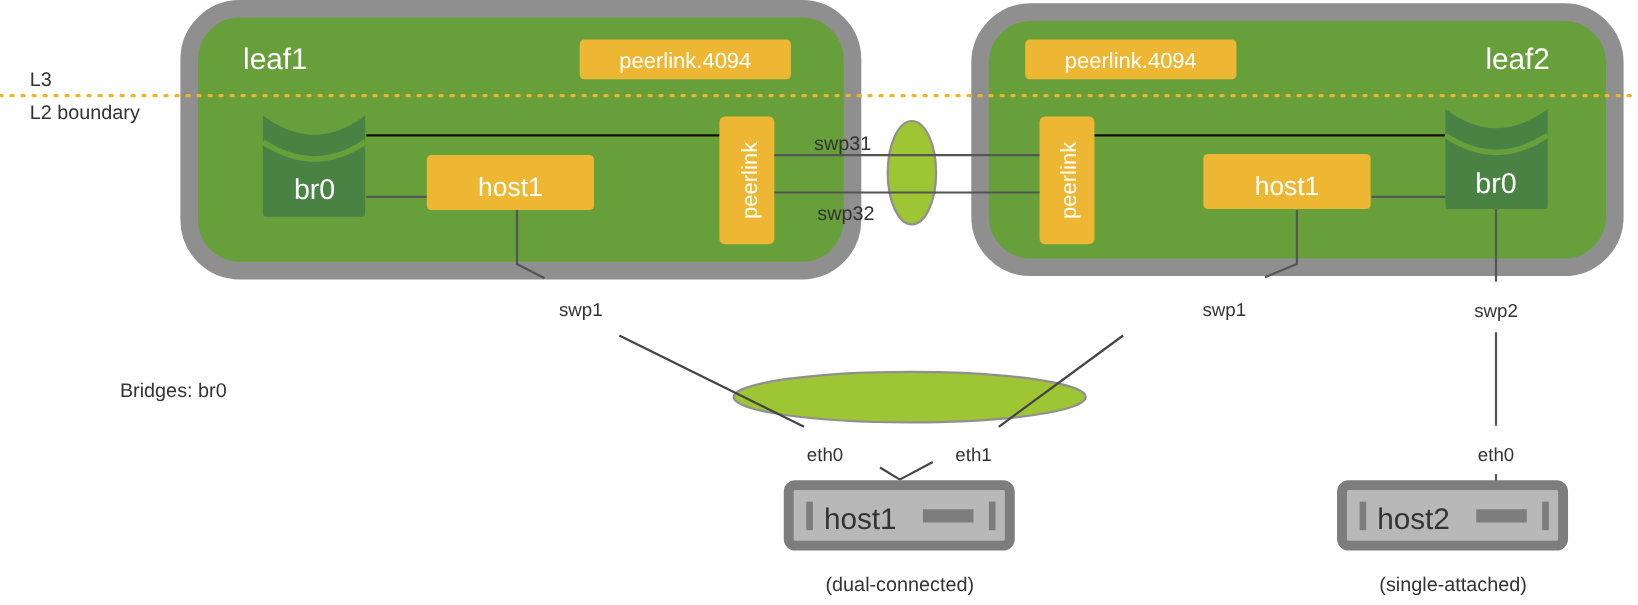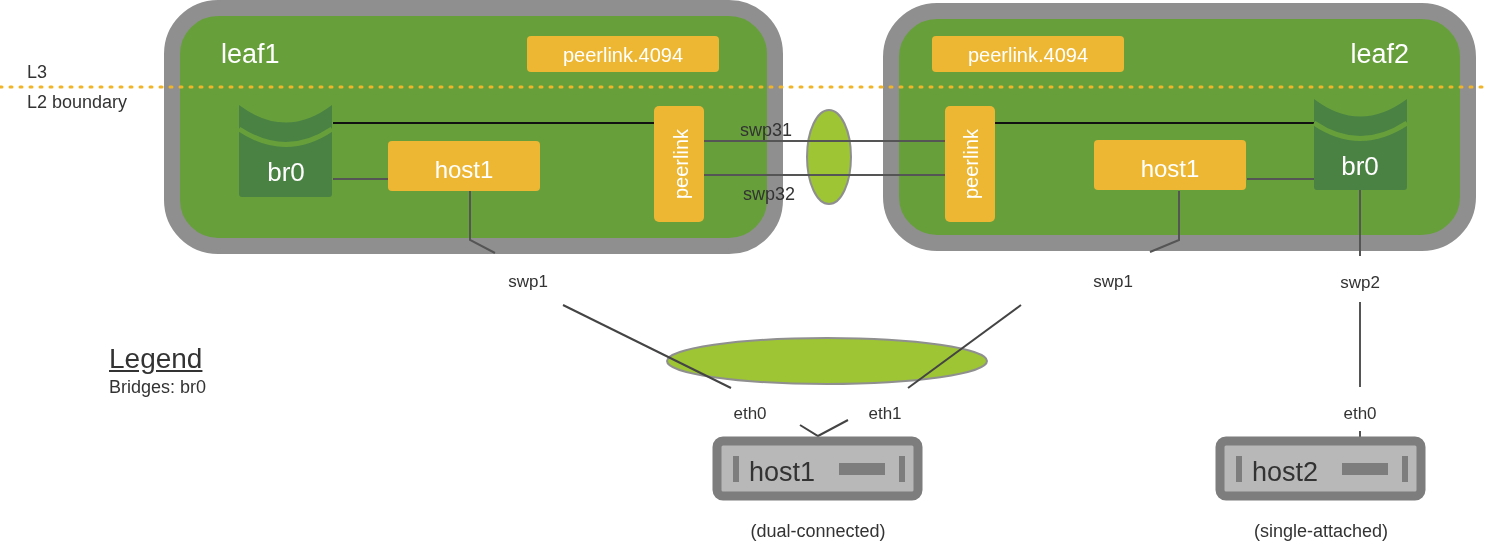--- a/index.html
+++ b/index.html
@@ -98,15 +98,14 @@
     <rect x="1402" y="456" width="6" height="26" fill="#7d7d7d"></rect>
     <text class="t-dark" x="1252" y="481" font-size="27">host2</text>
   </g>
   <text class="t-dark" x="1321" y="537" font-size="18" text-anchor="middle">(single-attached)</text>
 
   <text class="t-dark" x="27" y="78" font-size="18">L3</text>
   <text class="t-dark" x="27" y="108" font-size="18">L2 boundary</text>
 </svg>
 
 <div id="legend">
-  <div class="title">Legend</div>
   <div class="row"><b>Bridges:</b><span> br0</span></div>
 </div>
 
 </body></html>

